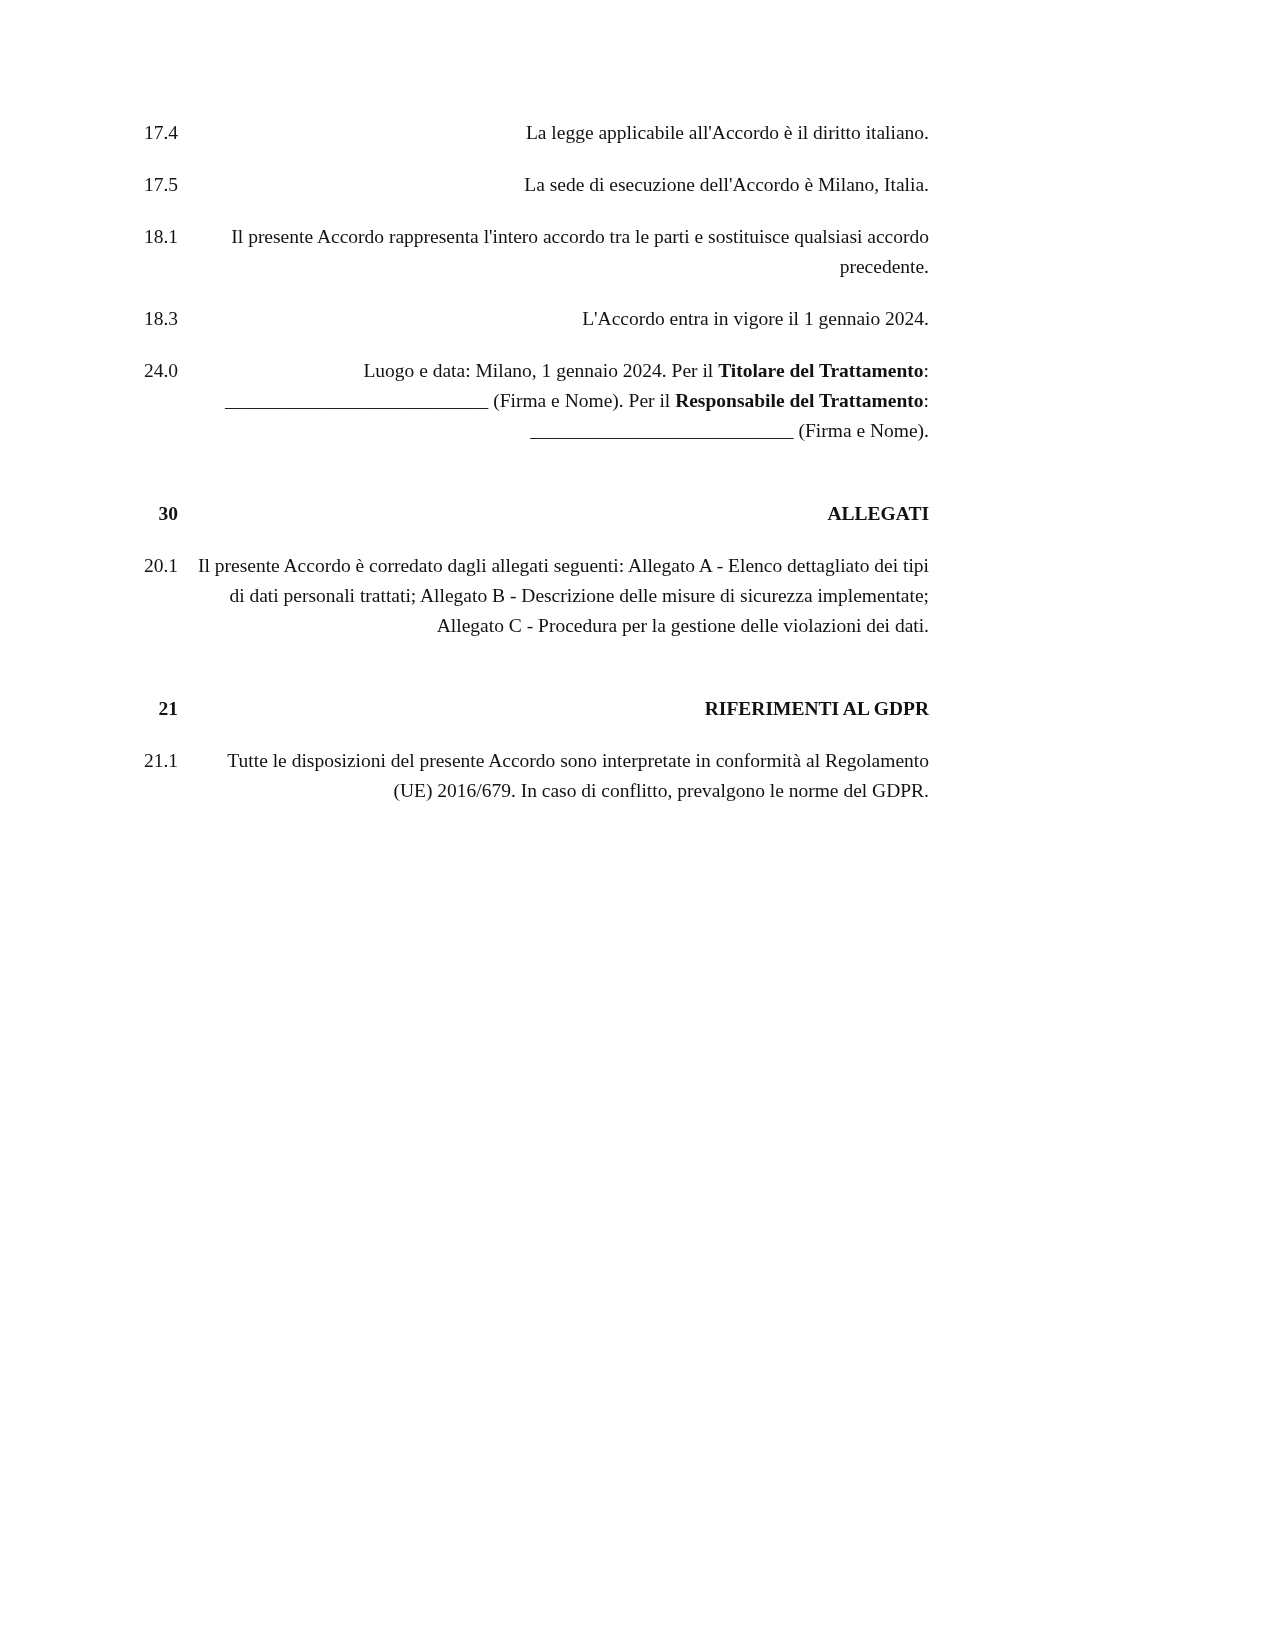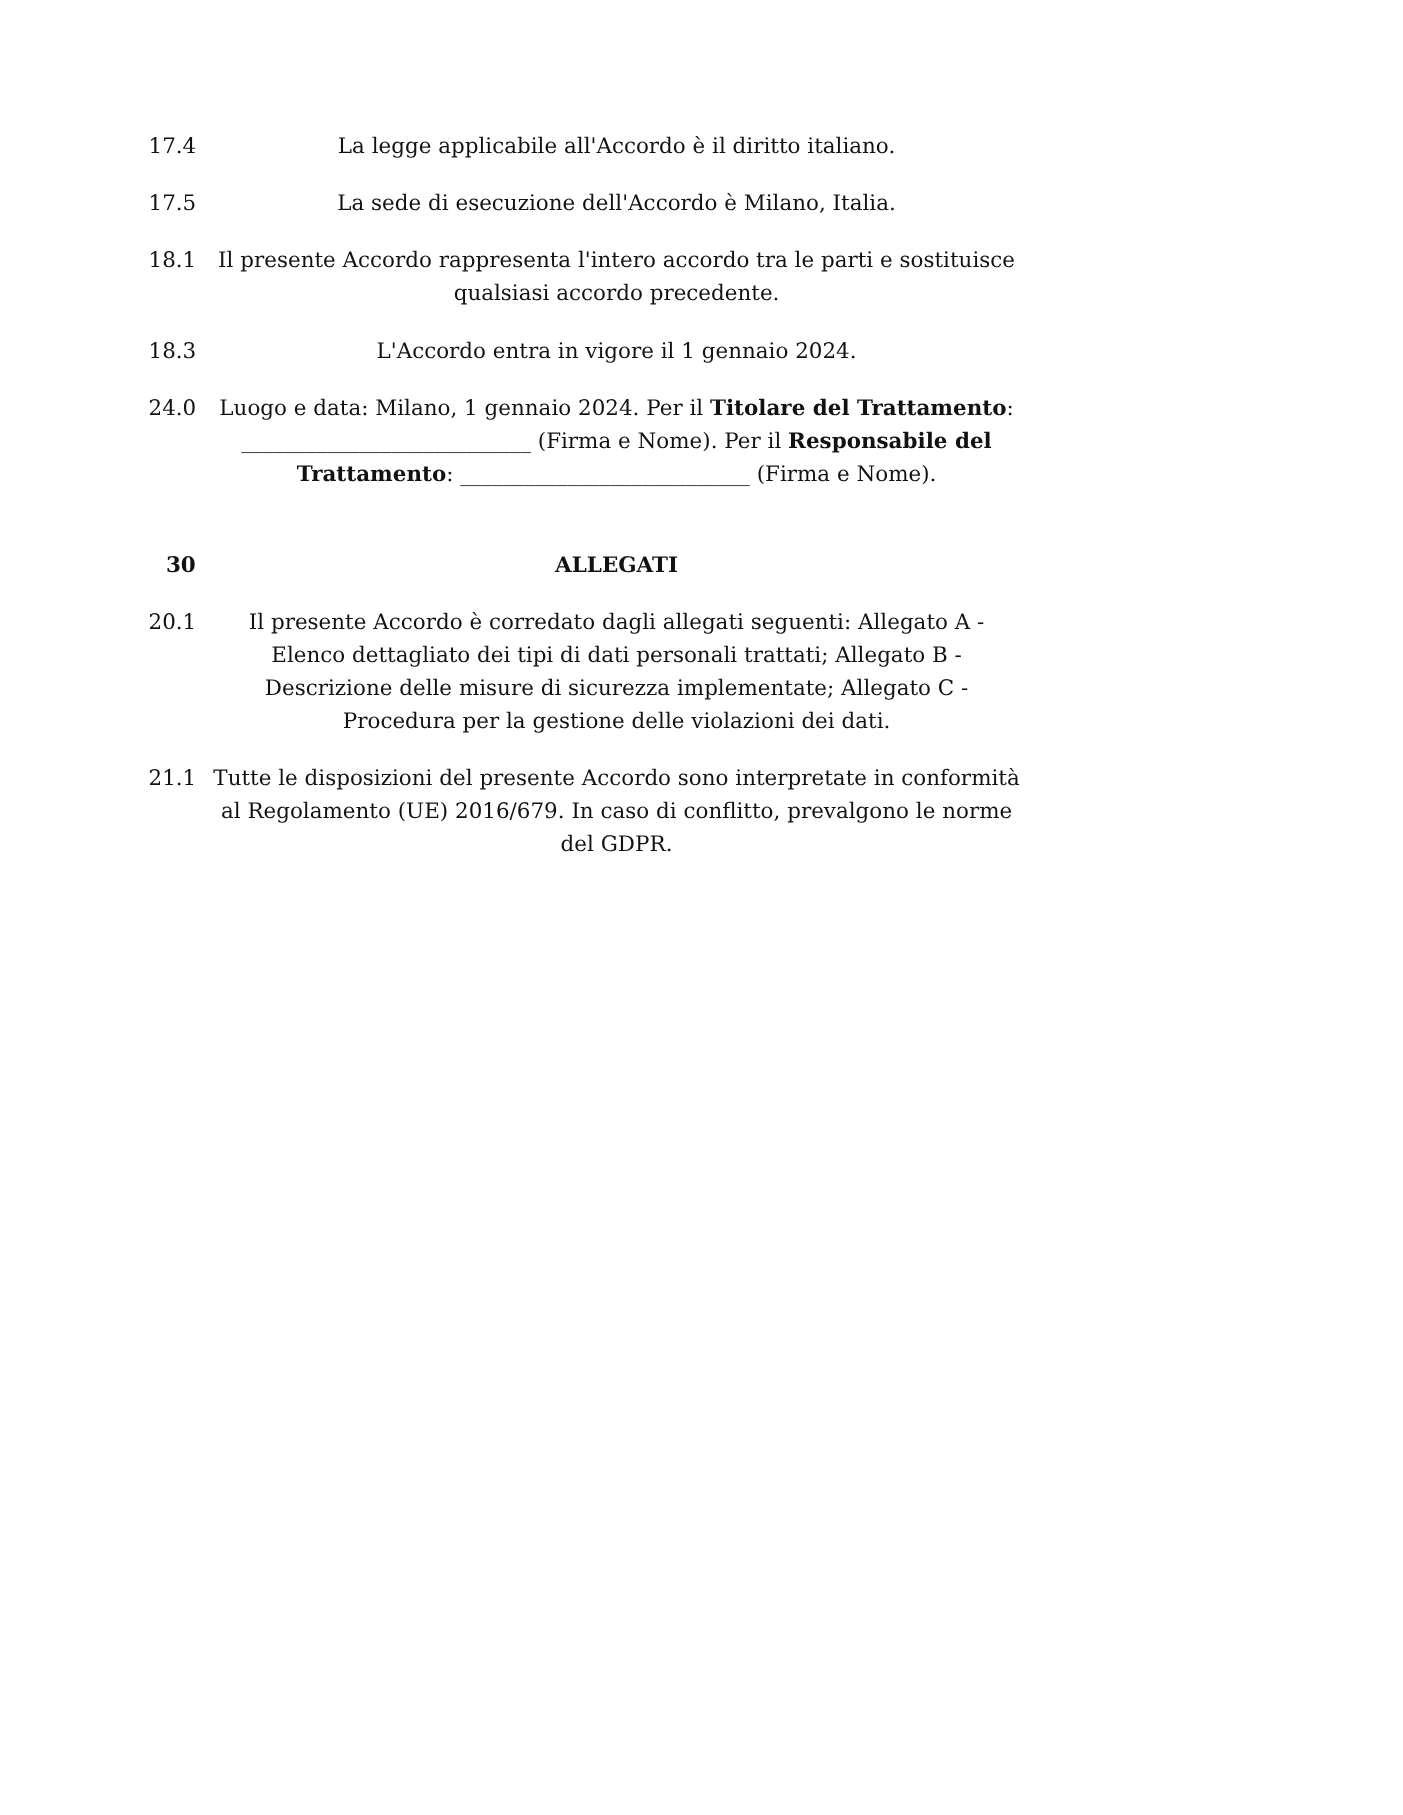--- a/index.html
+++ b/index.html
@@ -16,20 +16,21 @@
     font-size: 19.5px;
     line-height: 30px;
     overflow: hidden;
   }
   .page {
     box-sizing: border-box;
     width: 1064px;
     height: 1650px;
     padding: 118px 135px 28px 135px;
     background: #ffffff;
+    font-family: Liberation Serif, serif;
   }
   .doc-body {
     width: 100%;
   }
   .block {
     display: flex;
     align-items: flex-start;
   }
   .block.paragraph {
     margin: 0 0 22px 0;
@@ -40,21 +41,21 @@
   }
   .num {
     flex: 0 0 43px;
     width: 43px;
     text-align: right;
     white-space: nowrap;
   }
   .txt {
     flex: 1 1 auto;
     margin-left: 14px;
-    text-align: center;
+    text-align: right;
   }
   .txt .b {
     font-weight: 700;
   }
 </style>
 </head>
 <body>
 
 <div class="page">
   <div class="doc-body">
@@ -91,19 +92,23 @@
   <div class="block heading">
     <div class="num">30</div>
     <div class="txt"><span>ALLEGATI</span></div>
   </div>
 
   <div class="block paragraph">
     <div class="num">20.1</div>
     <div class="txt"><span>Il presente Accordo è corredato dagli allegati seguenti: Allegato A - Elenco dettagliato dei tipi di dati personali trattati; Allegato B - Descrizione delle misure di sicurezza implementate; Allegato C - Procedura per la gestione delle violazioni dei dati.</span></div>
   </div>
 
+  <div class="block heading">
+    <div class="num">21</div>
+    <div class="txt"><span>RIFERIMENTI AL GDPR</span></div>
+  </div>
 
   <div class="block paragraph">
     <div class="num">21.1</div>
     <div class="txt"><span>Tutte le disposizioni del presente Accordo sono interpretate in conformità al Regolamento (UE) 2016/679. In caso di conflitto, prevalgono le norme del GDPR.</span></div>
   </div>
 </div>
 </div>
 
 </body></html>

